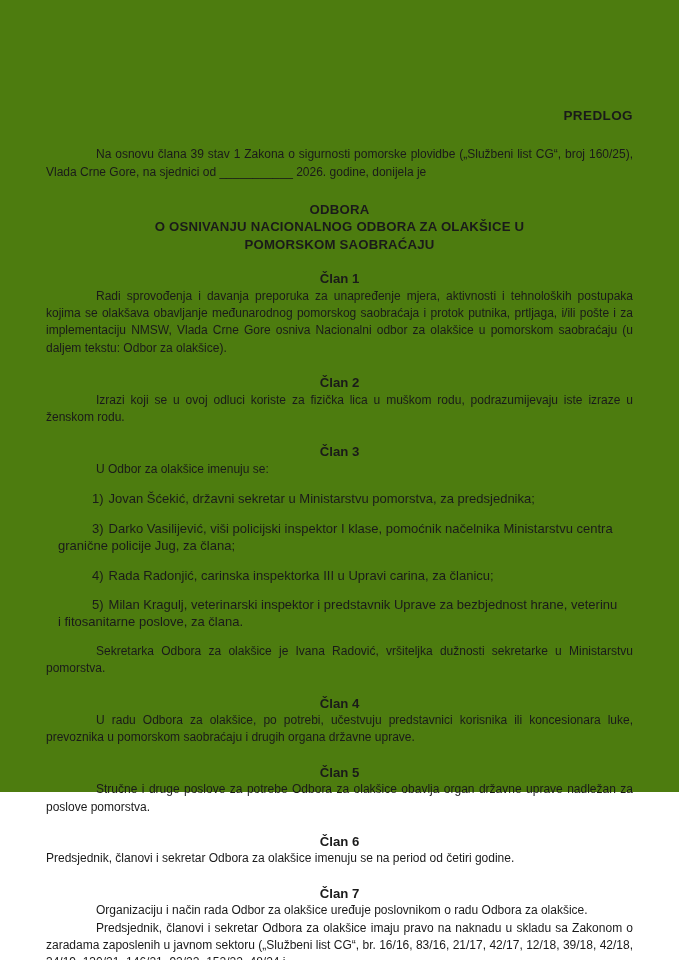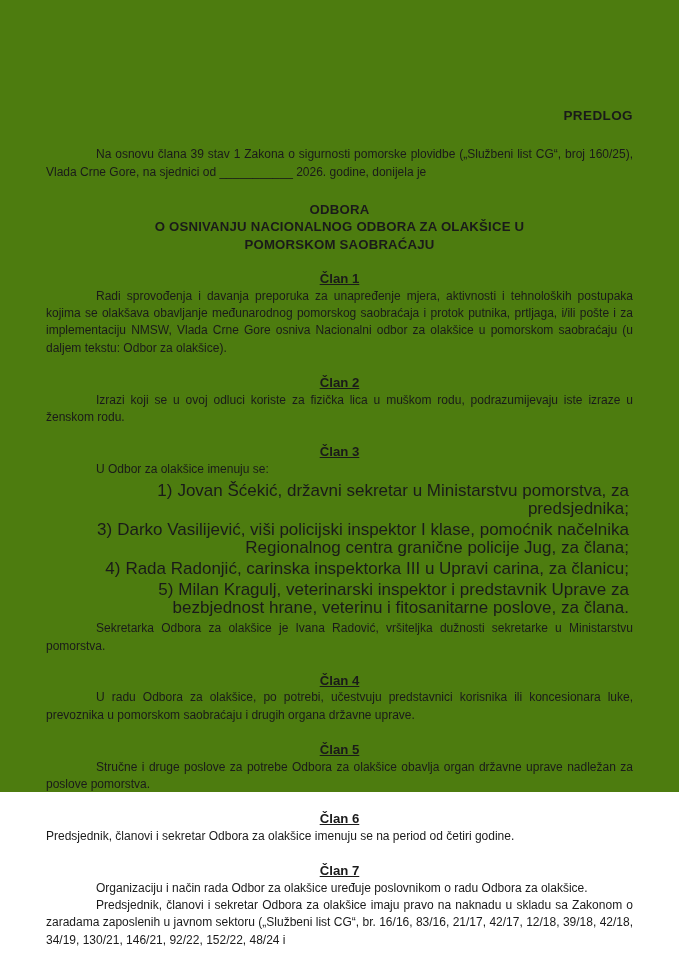--- a/index.html
+++ b/index.html
@@ -57,28 +57,27 @@
   }
   .title-block .t-line {
     display: block;
   }
   .article-head {
     text-align: center;
     font-weight: bold;
     font-size: 13.2px;
     line-height: 17.4px;
     margin: 17px 0 0 0;
-    text-decoration: underline;
   }
   .list-item {
-    font-size: 17px;
+    font-size: 13px;
     line-height: 17.4px;
-    text-align: right;
+    text-align: left;
     text-indent: 34px;
-    margin: 4px;
+    margin: 12px;
   }
   .list-item .num {
     padding-right: 5px;
   }
 </style>
 </head>
 <body>
 
 <div class="page">
   <div class="doc-body">
@@ -95,21 +94,21 @@
 
     <div class="article-head">Član 1</div>
     <p class="indent">Radi sprovođenja i davanja preporuka za unapređenje mjera, aktivnosti i tehnoloških postupaka kojima se olakšava obavljanje međunarodnog pomorskog saobraćaja i protok putnika, prtljaga, i/ili pošte i za implementaciju NMSW, Vlada Crne Gore osniva Nacionalni odbor za olakšice u pomorskom saobraćaju (u daljem tekstu: Odbor za olakšice).</p>
 
     <div class="article-head">Član 2</div>
     <p class="indent">Izrazi koji se u ovoj odluci koriste za fizička lica u muškom rodu, podrazumijevaju iste izraze u ženskom rodu.</p>
 
     <div class="article-head">Član 3</div>
     <p class="indent">U Odbor za olakšice imenuju se:</p>
     <p class="list-item"><span class="num">1)</span><span>Jovan Šćekić, državni sekretar u Ministarstvu pomorstva, za predsjednika;</span></p>
-    <p class="list-item"><span class="num">3)</span><span>Darko Vasilijević, viši policijski inspektor I klase, pomoćnik načelnika Regionalnog centra granične policije Jug, za člana;</span></p>
+    <p class="list-item"><span class="num">3)</span><span>Darko Vasilijević, viši policijski inspektor I klase, pomoćnik načelnika Ministarstvu centra granične policije Jug, za člana;</span></p>
     <p class="list-item"><span class="num">4)</span><span>Rada Radonjić, carinska inspektorka III u Upravi carina, za članicu;</span></p>
     <p class="list-item"><span class="num">5)</span><span>Milan Kragulj, veterinarski inspektor i predstavnik Uprave za bezbjednost hrane, veterinu i fitosanitarne poslove, za člana.</span></p>
     <p class="indent">Sekretarka Odbora za olakšice je Ivana Radović, vršiteljka dužnosti sekretarke u Ministarstvu pomorstva.</p>
 
     <div class="article-head">Član 4</div>
     <p class="indent">U radu Odbora za olakšice, po potrebi, učestvuju predstavnici korisnika ili koncesionara luke, prevoznika u pomorskom saobraćaju i drugih organa državne uprave.</p>
 
     <div class="article-head">Član 5</div>
     <p class="indent">Stručne i druge poslove za potrebe Odbora za olakšice obavlja organ državne uprave nadležan za poslove pomorstva.</p>
 

